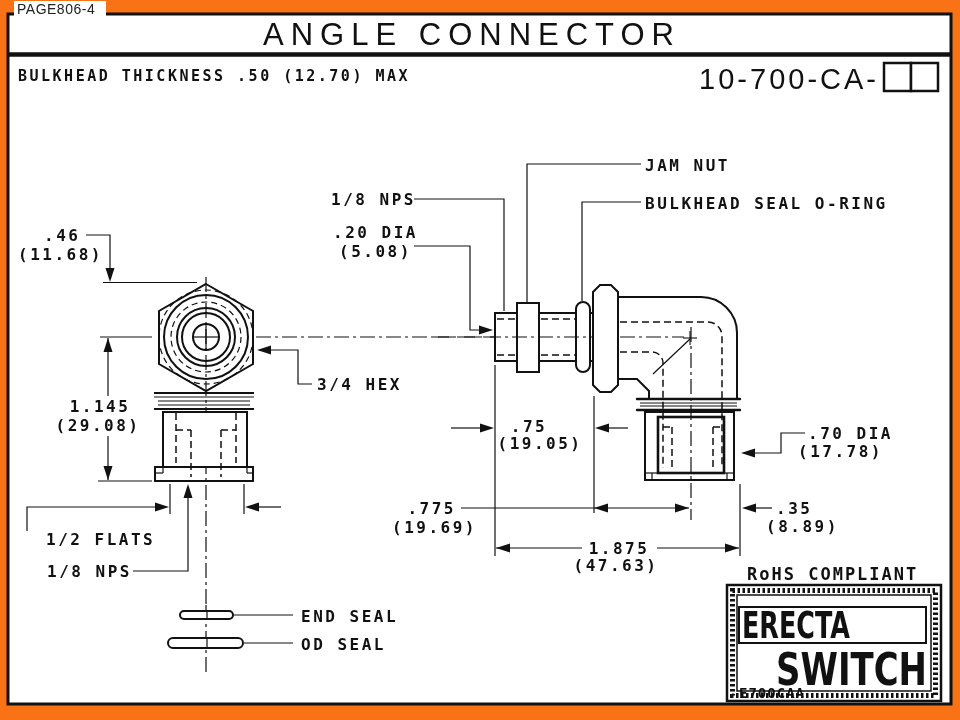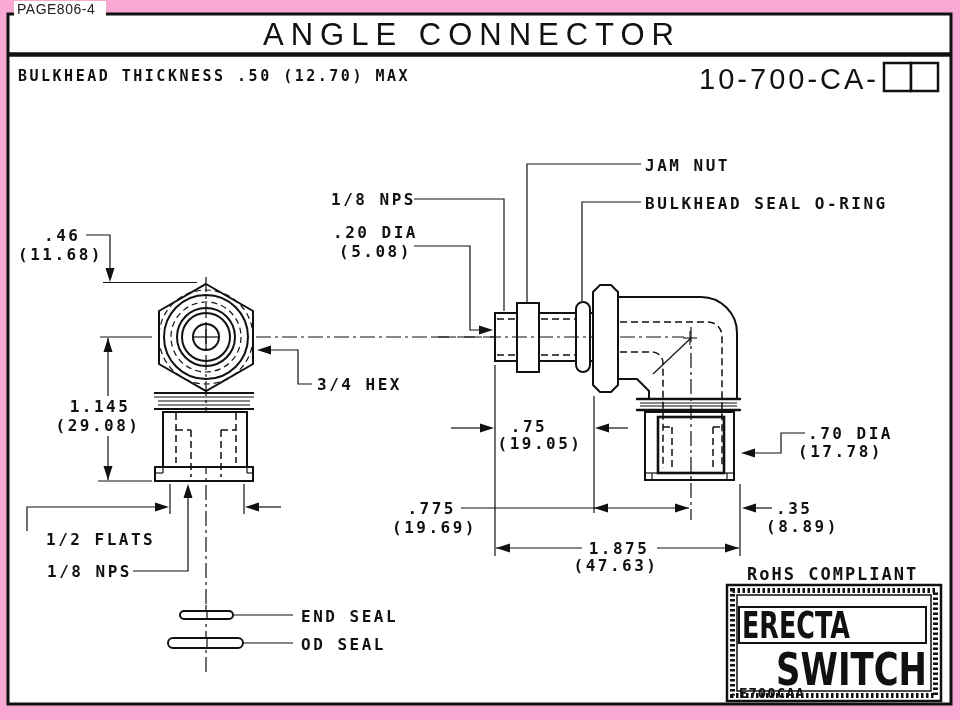--- a/index.html
+++ b/index.html
@@ -1,16 +1,16 @@
 <!DOCTYPE html>
 <html><head>
 <meta charset="utf-8">
 <style>
   html,body{margin:0;padding:0;background:#ffffff;}
-  .page{position:relative;width:960px;height:720px;background:#f9a8d4;overflow:hidden;
+  .page{position:relative;width:960px;height:720px;background:#f97316;overflow:hidden;
         font-family:"DejaVu Sans Mono",monospace;}
   svg{position:absolute;left:0;top:0;}
   
   .t{font-family:"DejaVu Sans Mono",monospace;font-weight:bold;fill:#111;}
   .t15{font-size:15px;letter-spacing:2.5px;}
   .t16{font-size:16px;letter-spacing:2.5px;}
   .t17{font-size:17px;letter-spacing:2px;}
   .title{font-family:"Liberation Sans",sans-serif;font-weight:500;font-size:31px;
          letter-spacing:7px;fill:#111;}
   .pagelab{font-family:"Liberation Sans",sans-serif;font-weight:normal;font-size:14px;fill:#222;letter-spacing:0.5px;}

